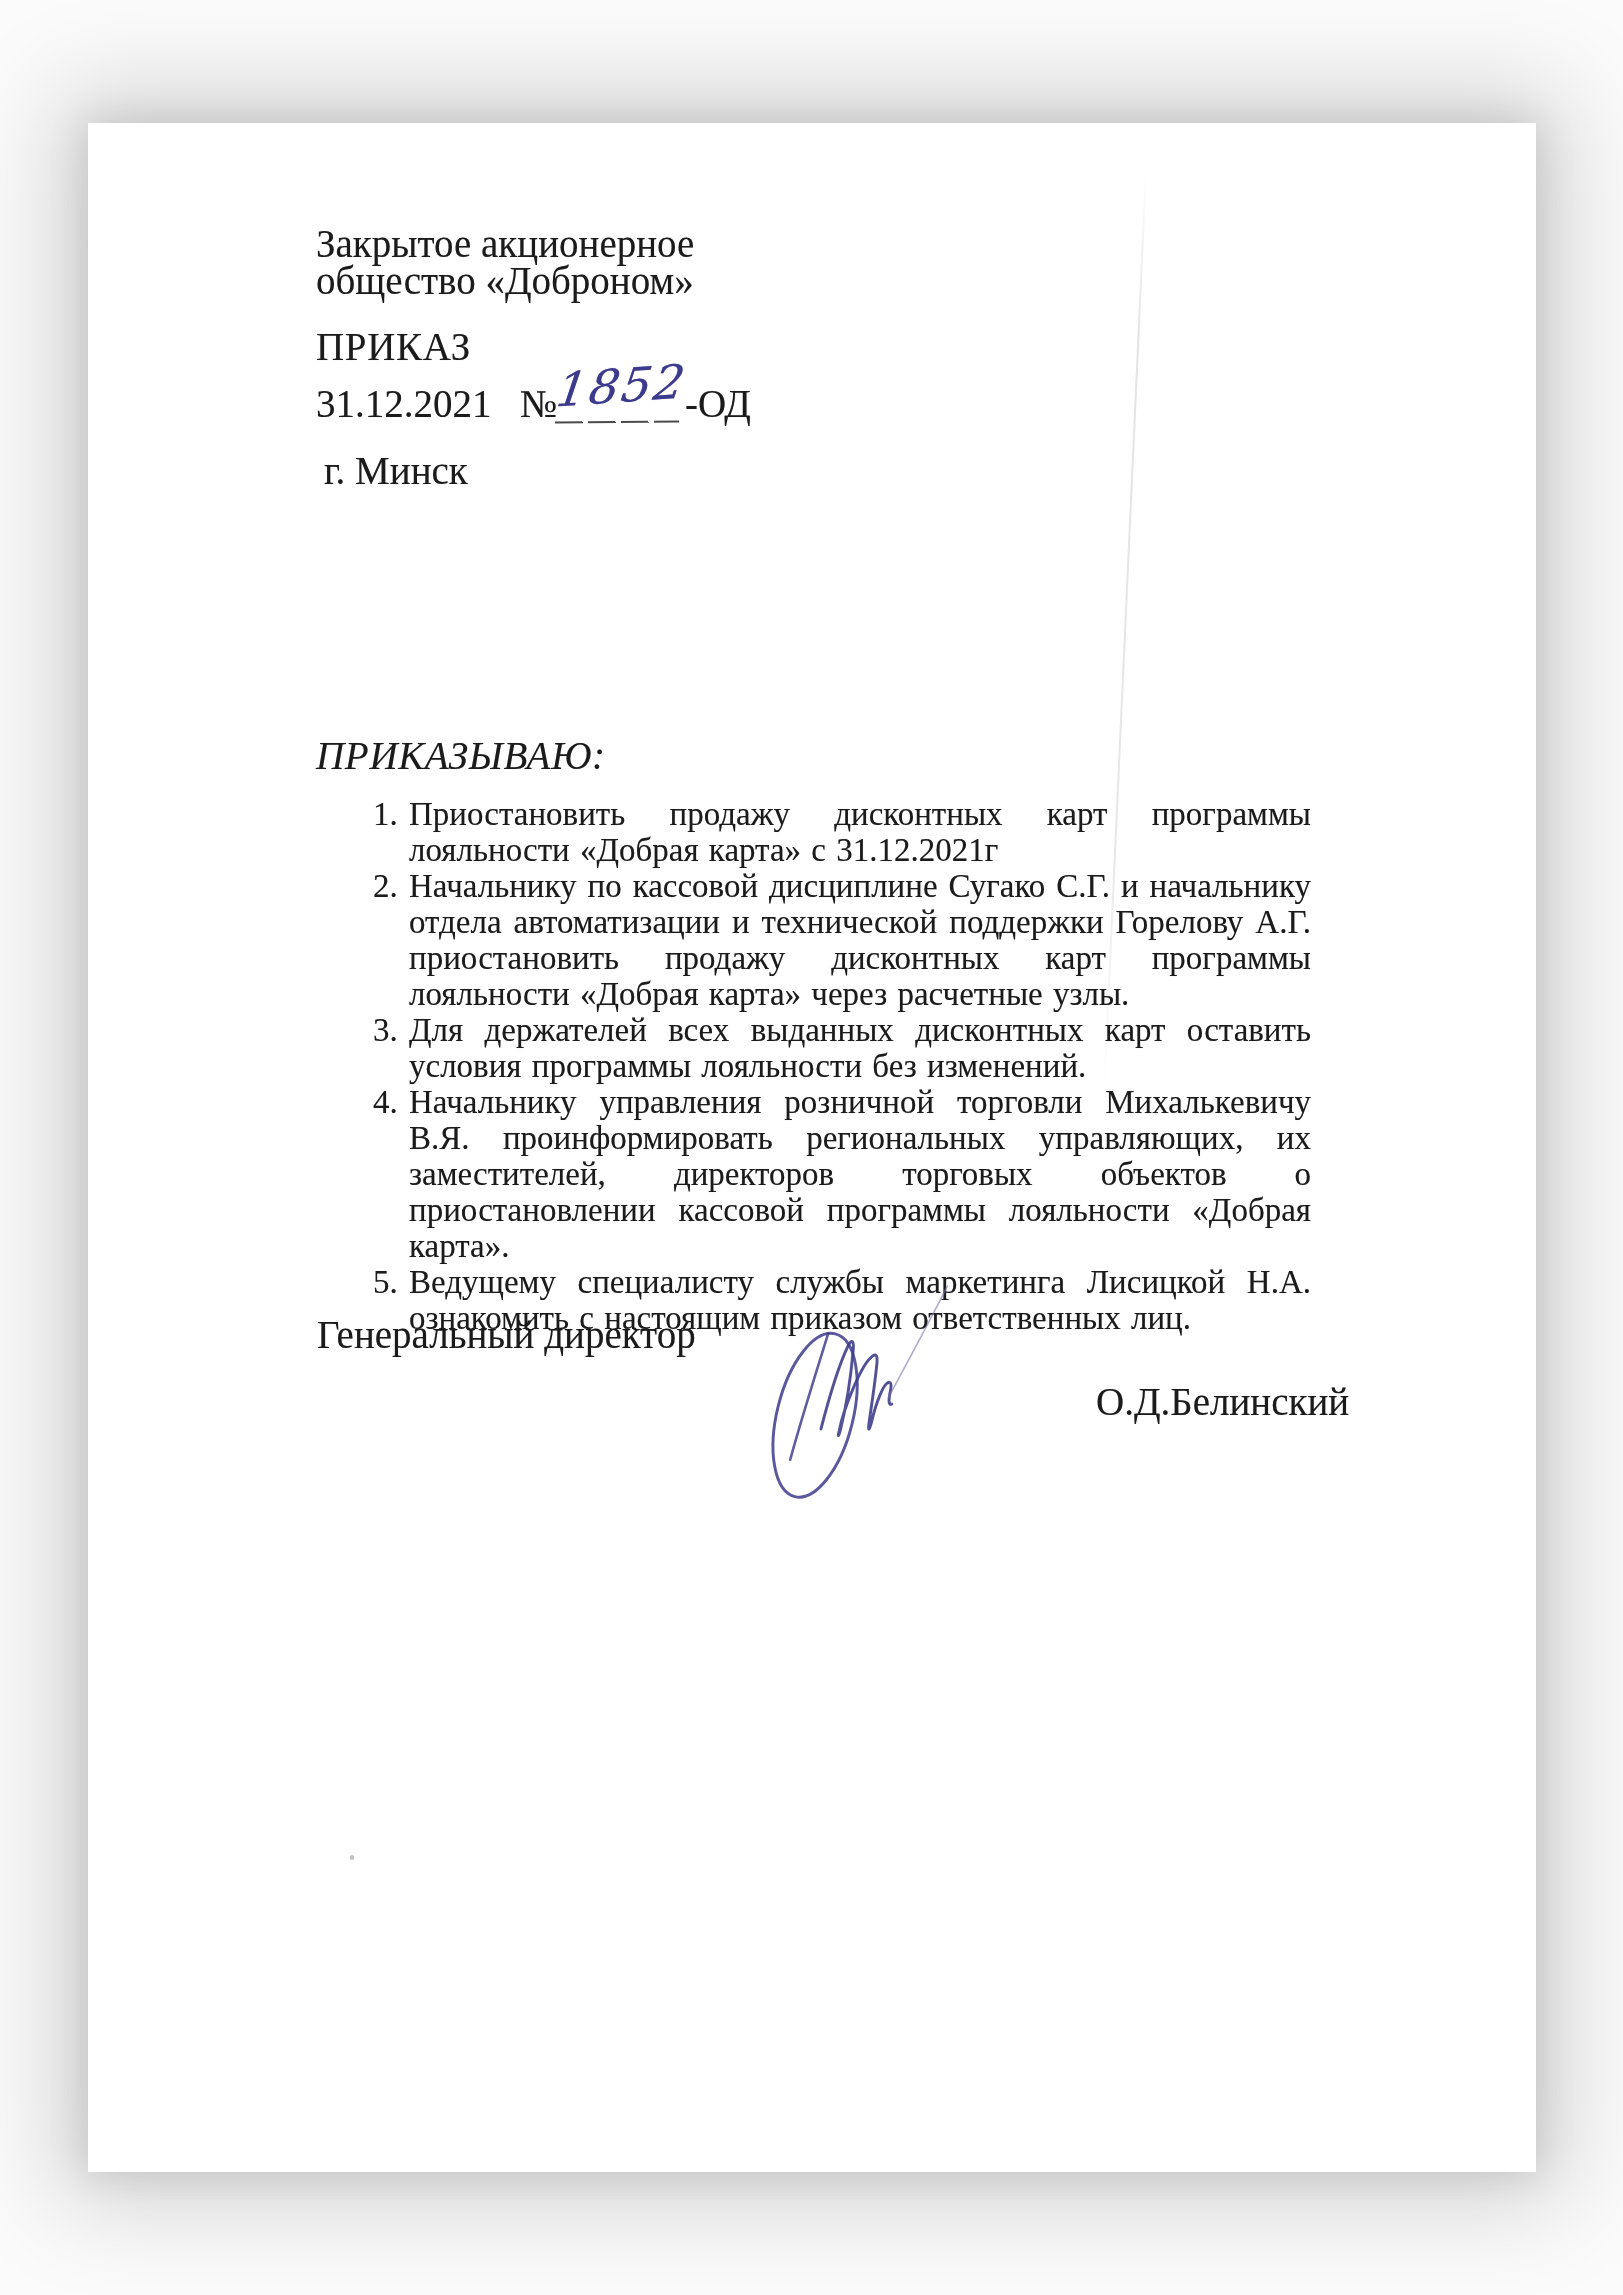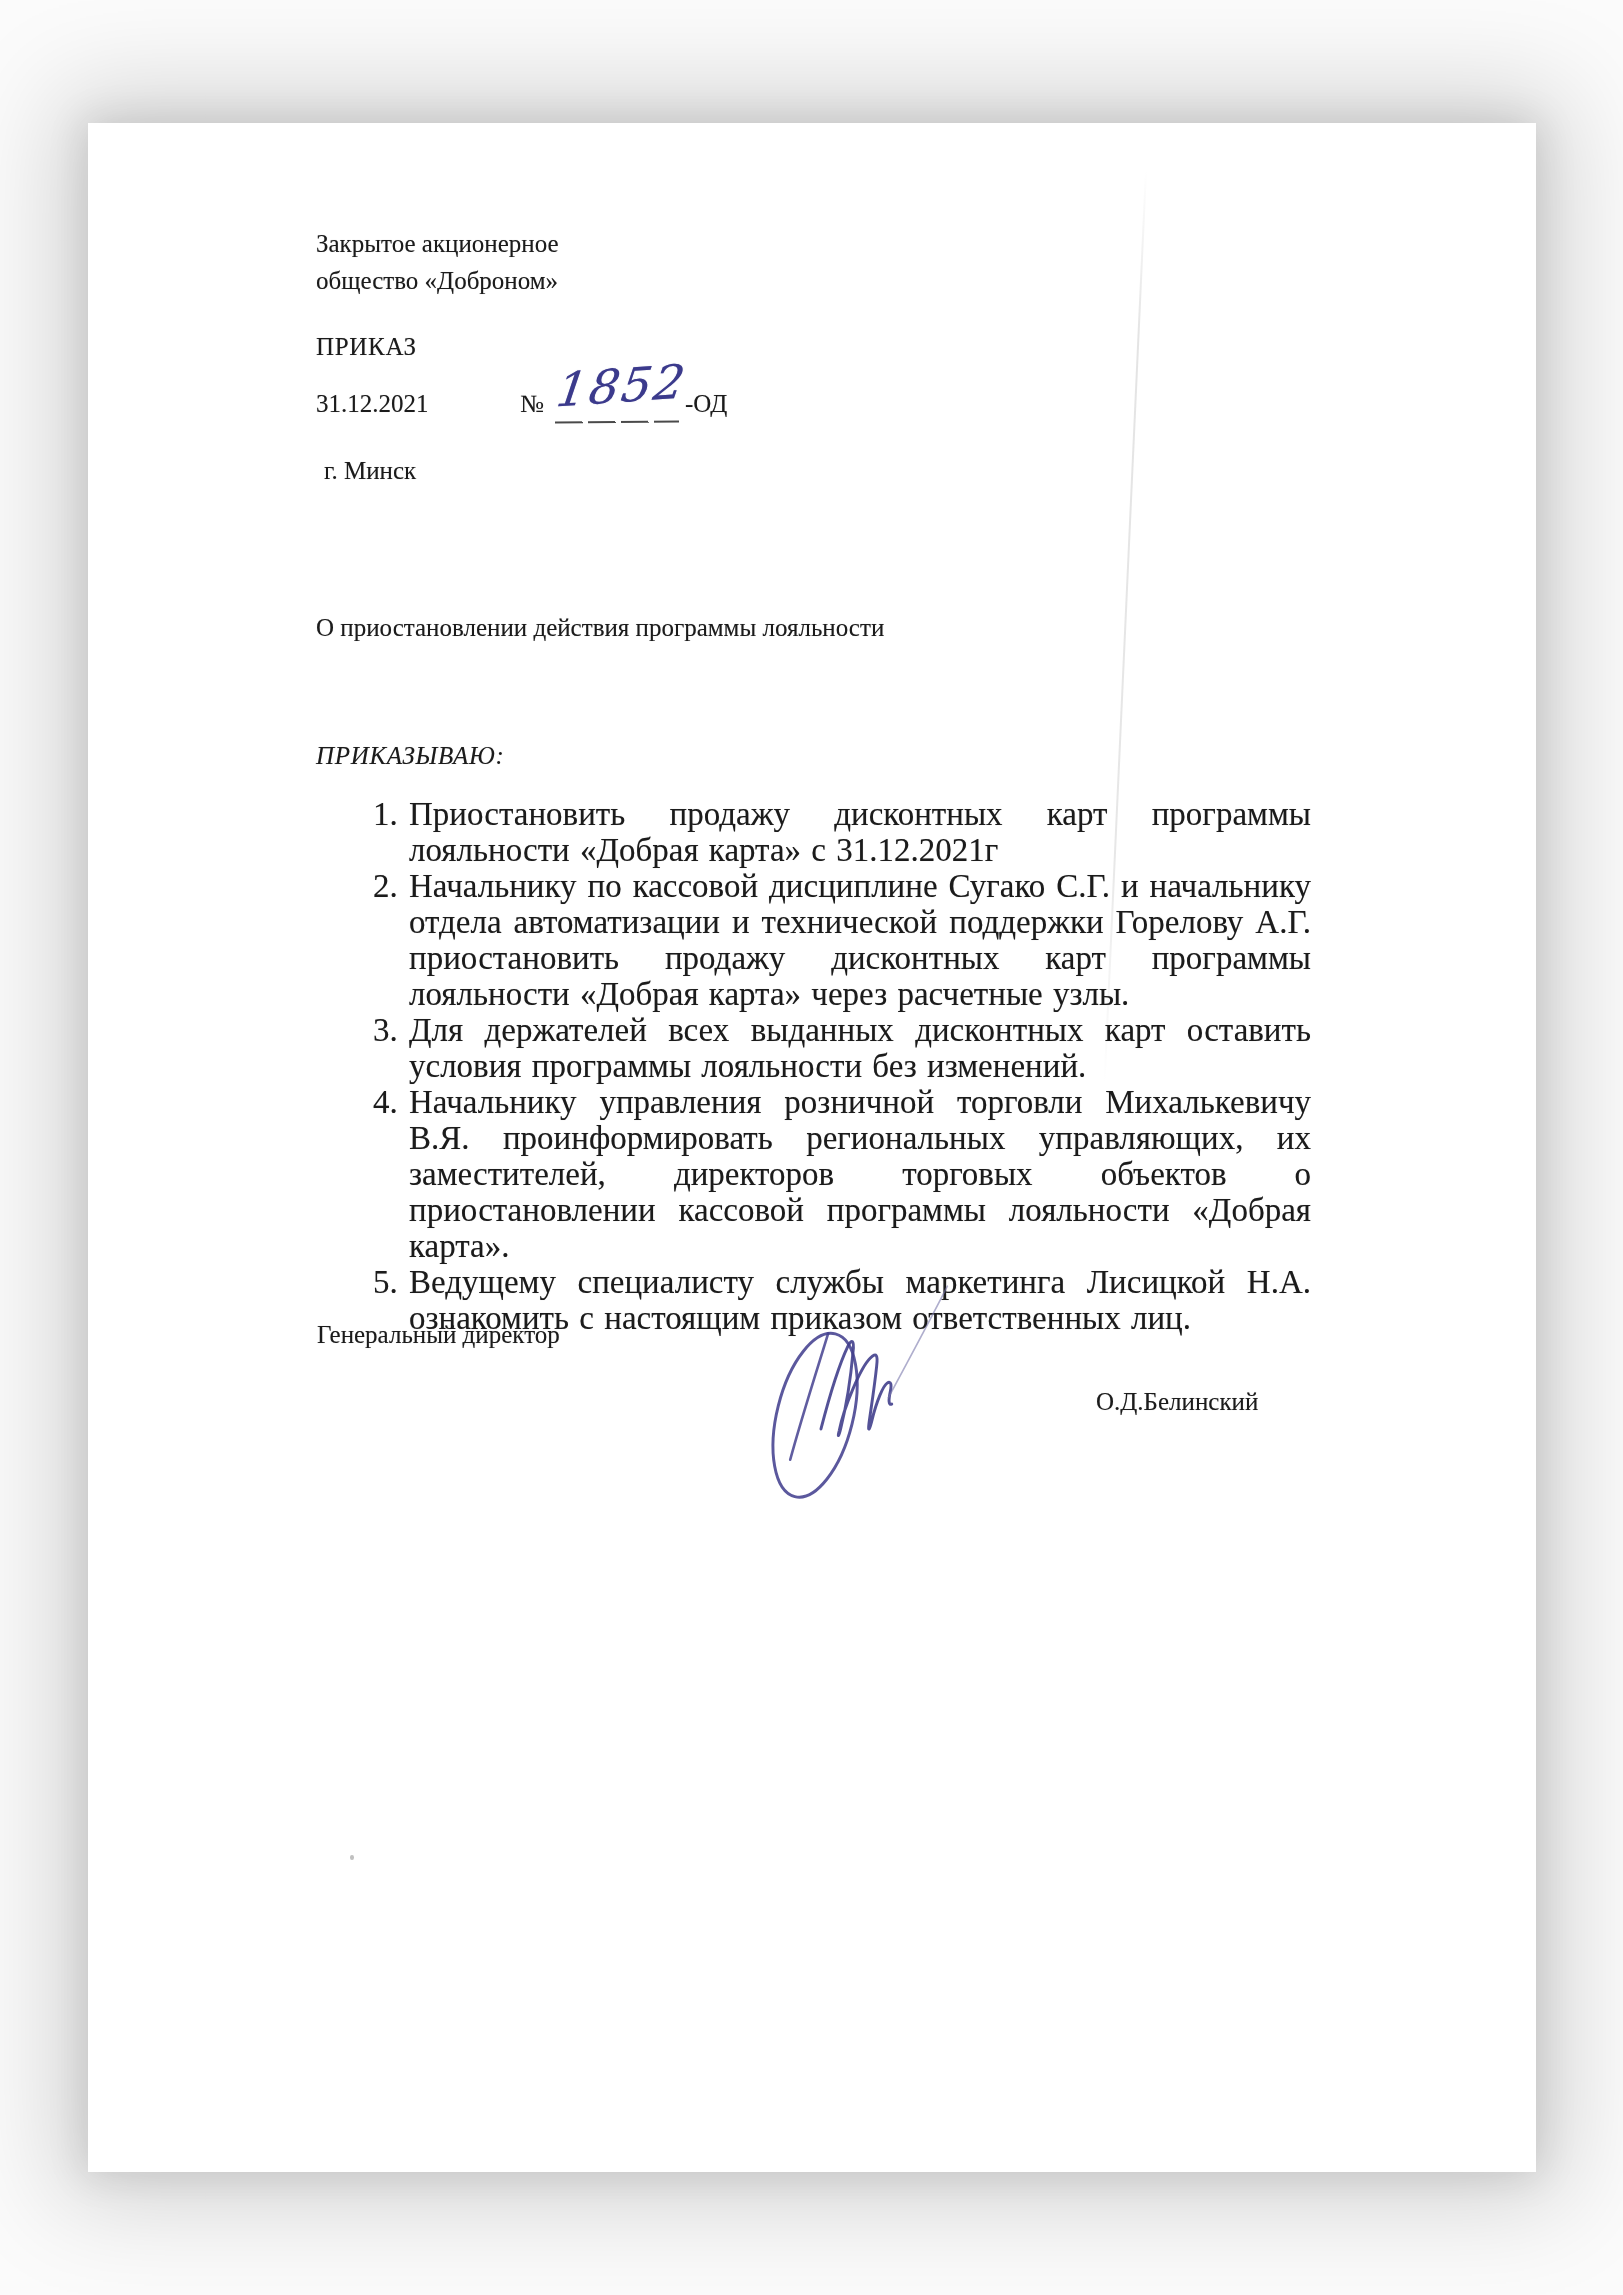--- a/index.html
+++ b/index.html
@@ -7,21 +7,21 @@
     position:relative;width:1623px;height:2295px;overflow:hidden;
     background:#fbfbfb;
     font-family:"Liberation Serif","DejaVu Serif",serif;
   }
   .sheet{
     position:absolute;left:88px;top:123px;width:1448px;height:2049px;
     background:#ffffff;
     box-shadow:0 0 98px 29.4px rgba(0,0,0,0.17), 0 0 36px 5.2px rgba(0,0,0,0.10);
   }
   .txt{
-    position:absolute;color:#1b1b1b;font-size:25px;line-height:37px;
+    position:absolute;color:#1b1b1b;font-size:39px;line-height:37px;
     white-space:pre-line;
     text-shadow:0 0 0.7px rgba(0,0,0,0.35);
   }
   .org{left:228px;top:102px;}
   .doctype{left:228px;top:205px;letter-spacing:0.7px;}
   .date{left:228px;top:262px;}
   .numsign{left:432px;top:262px;}
   .numline{
     position:absolute;left:467px;top:298px;width:124px;height:2px;
     background:repeating-linear-gradient(to right,#4a4a4a 0 27.5px,rgba(74,74,74,0) 27.5px 33px);
@@ -73,21 +73,20 @@
     <div class="txt doctype">ПРИКАЗ</div>
 
     <div class="txt date">31.12.2021</div>
     <div class="txt numsign">№</div>
     <div class="numline"></div>
     <div class="handnum">1852</div>
     <div class="txt numsuffix">-ОД</div>
 
     <div class="txt city">г. Минск</div>
 
-    <div class="txt subject">О приостановлении действия программы лояльности</div>
 
     <div class="txt resolution">ПРИКАЗЫВАЮ:</div>
 
     <div class="orderlist">
       <div class="item">
         <span class="num">1.</span><span>Приостановить продажу дисконтных карт программы лояльности «Добрая карта» с 31.12.2021г</span>
       </div>
       <div class="item">
         <span class="num">2.</span><span>Начальнику по кассовой дисциплине Сугако С.Г. и начальнику отдела автоматизации и технической поддержки Горелову А.Г. приостановить продажу дисконтных карт программы лояльности «Добрая карта» через расчетные узлы.</span>
       </div>

